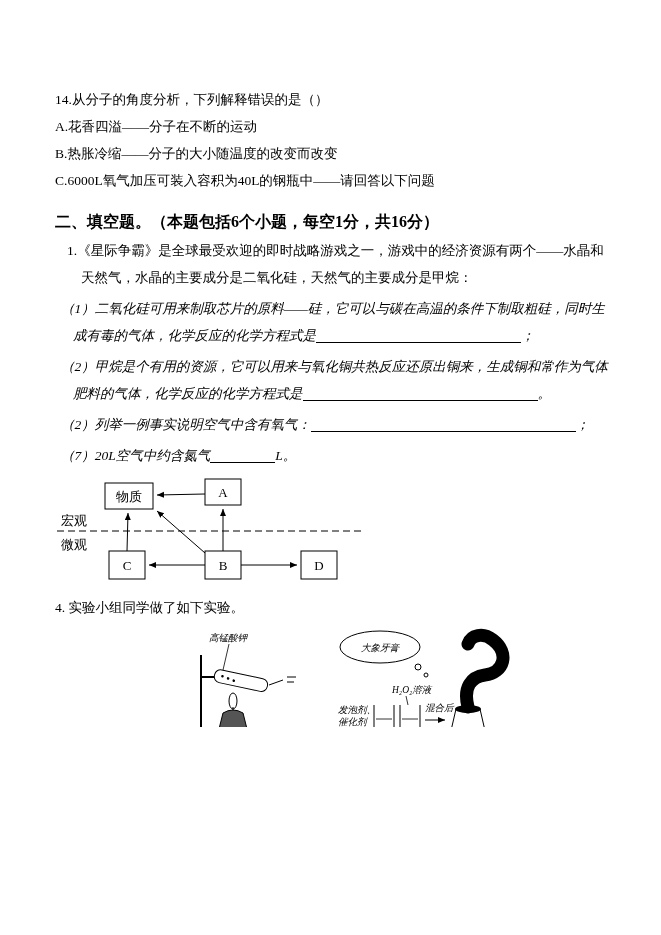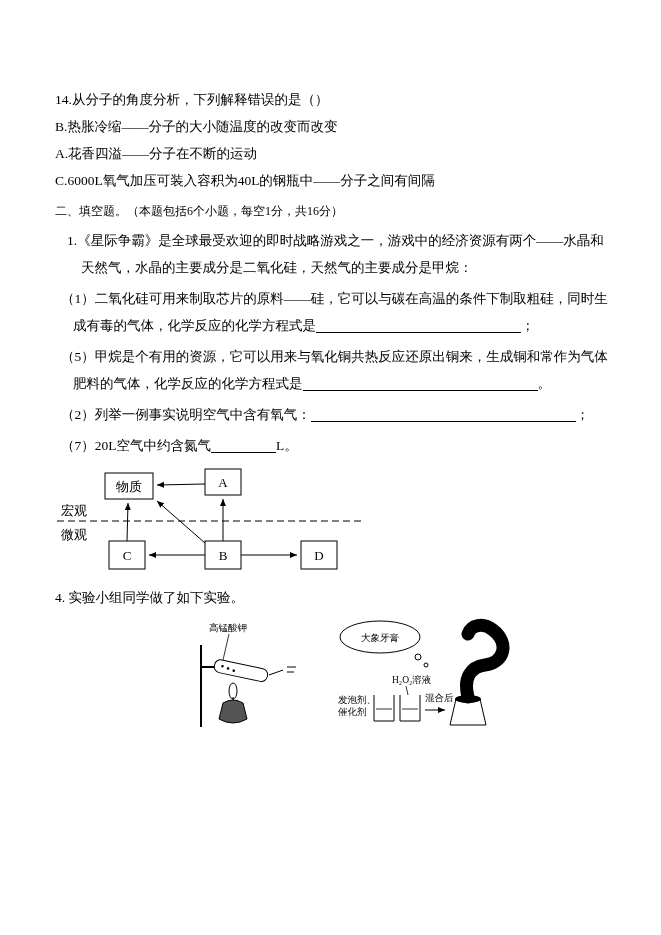--- a/index.html
+++ b/index.html
@@ -6,58 +6,58 @@
   html,body { background:#ffffff; }
   .page {
     width:661px; height:727px; background:#fff; color:#000;
     font-family:"Liberation Serif", serif;
     font-size:13.5px;
     padding:84px 46px 0 55px;
     overflow:hidden;
     position:relative;
   }
   p { line-height:27px; }
-  .bold { font-weight:normal; font-size:12px; margin-top:4px; }
+  .bold { font-weight:bold; font-size:16px; margin-top:14px; }
   .hang { padding-left:14px; text-indent:-14px;margin-left:12px; }
-  .sub  { margin-left:6px; padding-left:12px; text-indent:-12px; margin-top:4px; }
+  .sub  { margin-left:6px; padding-left:12px; text-indent:-12px; margin-top:4px;font-style:italic; }
   .q    { margin-top:2px; }
   .blank {
     display:inline-block;
     border-bottom:1px solid #000;
     height:15px;
     vertical-align:-3px;
   }
   .w205{width:205px} .w235{width:235px} .w85{width:85px}
   .w265{width:265px} .w65{width:65px} .w95{width:95px}
   .w115{width:115px} .w105{width:105px}
   svg text { font-family:"Liberation Serif", serif; fill:#000; }
   .diag-label { font-size:13px; }
   .box-label { font-size:13px; text-anchor:middle; }
   .fig-small { font-size:9.5px; }
   .fig-caption { font-size:10.5px; text-anchor:middle; }
   .diagram-wrap { margin-top:4px; margin-left:2px; }
-  .figures-wrap { margin-top:6px; margin-left:128px; }
+  .figures-wrap { margin-top:6px; margin-left:128px;font-style:italic; }
 </style>
 </head>
 <body>
 
 <div class="page">
 
   <p class="q">14.从分子的角度分析，下列解释错误的是（）</p>
+  <p>A.花香四溢——分子在不断的运动</p>
   <p>B.热胀冷缩——分子的大小随温度的改变而改变</p>
-  <p>A.花香四溢——分子在不断的运动</p>
-  <p>C.6000L氧气加压可装入容积为40L的钢瓶中——分子之间有间隔</p>
+  <p>C.6000L氧气加压可装入容积为40L的钢瓶中——请回答以下问题</p>
 
   <p class="bold">二、填空题。（本题包括6个小题，每空1分，共16分）</p>
 
   <p class="hang q">1.《星际争霸》是全球最受欢迎的即时战略游戏之一，游戏中的经济资源有两个——水晶和天然气，水晶的主要成分是二氧化硅，天然气的主要成分是甲烷：</p>
 
   <p class="sub"><span>（1）二氧化硅可用来制取芯片的原料——硅，它可以与碳在高温的条件下制取粗硅，同时生成有毒的气体，化学反应的化学方程式是</span><span class="blank w205"></span><span>；</span></p>
 
-  <p class="sub"><span>（5）甲烷是个有用的资源，它可以用来与氧化铜共热反应还原出铜来，生成铜和常作为气体肥料的气体，化学反应的化学方程式是</span><span class="blank w235"></span><span>。</span></p>
+  <p class="sub"><span>（2）甲烷是个有用的资源，它可以用来与氧化铜共热反应还原出铜来，生成铜和常作为气体肥料的气体，化学反应的化学方程式是</span><span class="blank w235"></span><span>。</span></p>
 
 
 
   <p class="sub"><span>（2）列举一例事实说明空气中含有氧气：</span><span class="blank w265"></span><span>；</span></p>
 
   <p class="sub"><span>（7）20L空气中约含氮气</span><span class="blank w65"></span><span>L。</span></p>
 
 
   <div class="diagram-wrap">
     <svg width="350" height="115" viewBox="0 0 350 115">

